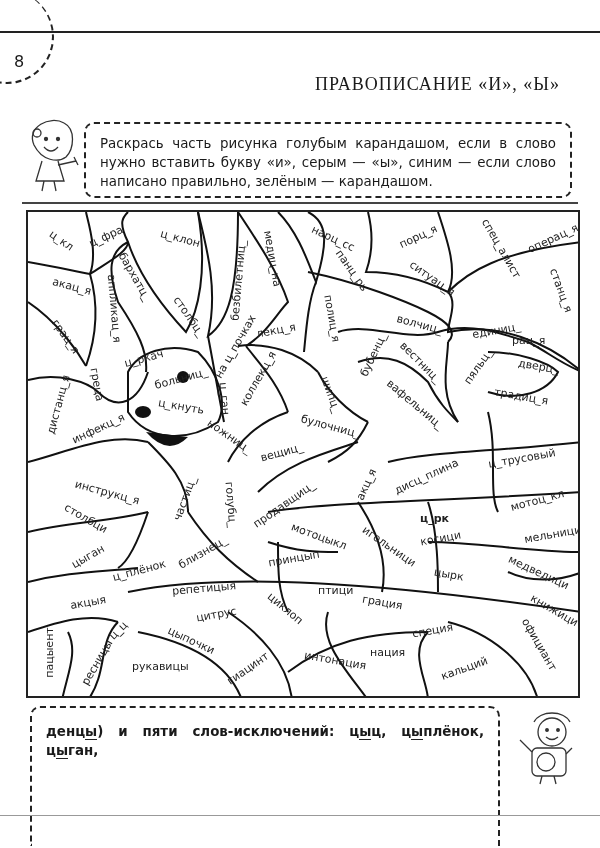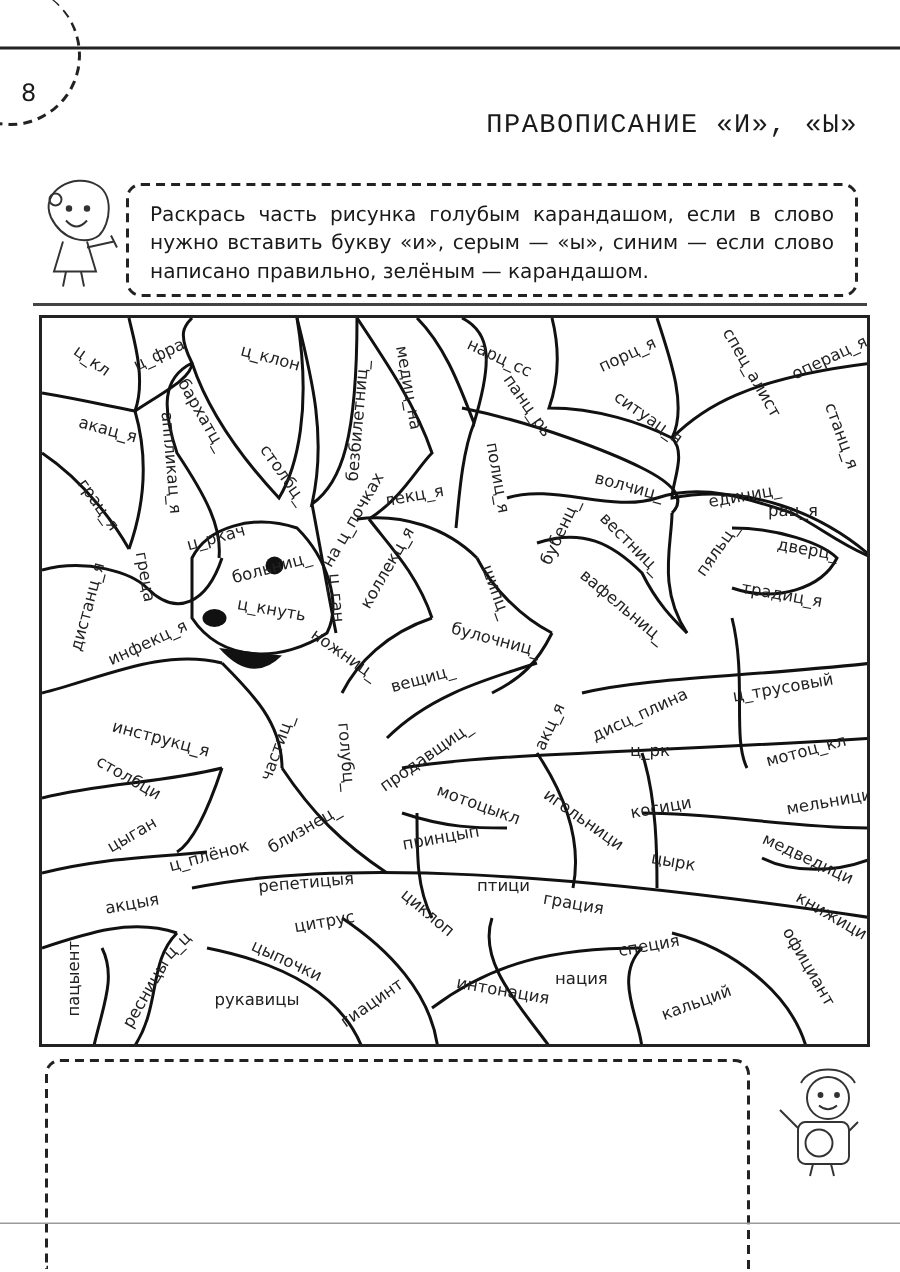--- a/index.html
+++ b/index.html
@@ -2,22 +2,22 @@
 <html><head>
   <meta charset="utf-8">
   <style>
     html, body { margin: 0; padding: 0; background: #fff; }
     body { width: 600px; height: 848px; position: relative; overflow: hidden;
            font-family: "Liberation Sans", sans-serif; color: #1a1a1a; }
     .top-rule { position: absolute; left: 0; top: 31px; width: 600px; height: 2px; background: #222; }
     .page-badge { position: absolute; left: -40px; top: -10px; width: 92px; height: 92px;
                   border: 2px dashed #222; border-radius: 50%; border-top: none; border-left: none; }
     .page-num { position: absolute; left: 14px; top: 52px; font-size: 16px; font-family: "DejaVu Sans", sans-serif; }
-    .title { position: absolute; right: 28px; top: 72px; text-align: right;
-             font-family: Liberation Mono, monospace; font-size: 18px; line-height: 24px; letter-spacing: 1px; }
+    .title { position: absolute; right: 40px; top: 72px; text-align: right;
+             font-family: Liberation Serif, serif; font-size: 18px; line-height: 24px; letter-spacing: 1px; }
     .girl { position: absolute; left: 20px; top: 115px; width: 70px; height: 80px; }
     .instr-box { position: absolute; left: 84px; top: 122px; width: 488px; height: 76px;
                  border: 2px dashed #222; border-radius: 10px; box-sizing: border-box;
                  padding: 10px 14px; font-family: "DejaVu Sans", sans-serif; font-size: 13.4px;
                  line-height: 19px; text-align: justify; }
     .instr-rule { position: absolute; left: 22px; top: 202px; width: 556px; height: 2px; background: #444; }
     .picture { position: absolute; left: 26px; top: 210px; width: 554px; height: 488px;
                border: 2px solid #222; box-sizing: border-box; overflow: hidden; background: #fff; }
     .picture svg { position: absolute; left: 0; top: 0; }
     .word { position: absolute; font-family: "DejaVu Sans", sans-serif; font-size: 11px;
@@ -159,21 +159,21 @@
       <span class="word" style="left: 42px; top: 210px; transform: rotate(-25deg);">инфекц_я</span>
       <span class="word" style="left: 176px; top: 218px; transform: rotate(35deg);">ножниц_</span>
       <span class="word" style="left: 232px; top: 234px; transform: rotate(-15deg);">вещиц_</span>
       <span class="word" style="left: 460px; top: 240px; transform: rotate(-10deg);">ц_трусовый</span>
       <span class="word" style="left: 364px; top: 258px; transform: rotate(-25deg);">дисц_плина</span>
       <span class="word" style="left: 322px; top: 266px; transform: rotate(-65deg);">акц_я</span>
       <span class="word" style="left: 46px; top: 274px; transform: rotate(15deg);">инструкц_я</span>
       <span class="word" style="left: 134px; top: 280px; transform: rotate(-70deg);">частиц_</span>
       <span class="word" style="left: 180px; top: 286px; transform: rotate(85deg);">голубц_</span>
       <span class="word" style="left: 220px; top: 286px; transform: rotate(-35deg);">продавщиц_</span>
-      <span class="word" style="left: 392px; top: 282px; transform: rotate(0deg);">ц_рк</span>
+      <span class="word" style="left: 392px; top: 300px; transform: rotate(0deg); font-weight: bold;">ц_рк</span>
       <span class="word" style="left: 482px; top: 282px; transform: rotate(-15deg);">мотоц_кл</span>
       <span class="word" style="left: 34px; top: 300px; transform: rotate(30deg);">столбци</span>
       <span class="word" style="left: 262px; top: 318px; transform: rotate(20deg);">мотоцыкл</span>
       <span class="word" style="left: 330px; top: 328px; transform: rotate(35deg);">игольници</span>
       <span class="word" style="left: 392px; top: 320px; transform: rotate(-10deg);">косици</span>
       <span class="word" style="left: 496px; top: 316px; transform: rotate(-10deg);">мельници</span>
       <span class="word" style="left: 148px; top: 334px; transform: rotate(-30deg);">близнец_</span>
       <span class="word" style="left: 240px; top: 340px; transform: rotate(-10deg);">принцып</span>
       <span class="word" style="left: 42px; top: 338px; transform: rotate(-30deg);">цыган</span>
       <span class="word" style="left: 290px; top: 372px; transform: rotate(0deg);">птици</span>
@@ -186,28 +186,29 @@
       <span class="word" style="left: 334px; top: 384px; transform: rotate(10deg);">грация</span>
       <span class="word" style="left: 500px; top: 392px; transform: rotate(30deg);">книжици</span>
       <span class="word" style="left: 168px; top: 396px; transform: rotate(-10deg);">цитрус</span>
       <span class="word" style="left: 80px; top: 412px; transform: rotate(-45deg);">ц_ц</span>
       <span class="word" style="left: 138px; top: 422px; transform: rotate(25deg);">цыпочки</span>
       <span class="word" style="left: 384px; top: 412px; transform: rotate(-10deg);">специя</span>
       <span class="word" style="left: 482px; top: 426px; transform: rotate(60deg);">официант</span>
       <span class="word" style="left: 342px; top: 434px; transform: rotate(0deg);">нация</span>
       <span class="word" style="left: -4px; top: 434px; transform: rotate(-90deg);">пацыент</span>
       <span class="word" style="left: 44px; top: 444px; transform: rotate(-60deg);">ресницы</span>
-      <span class="word" style="left: 115px; top: 448px; transform: rotate(0deg);">рукавицы</span>
+      <span class="word" style="left: 104px; top: 448px; transform: rotate(0deg);">рукавицы</span>
       <span class="word" style="left: 196px; top: 450px; transform: rotate(-35deg);">гиацинт</span>
       <span class="word" style="left: 276px; top: 442px; transform: rotate(10deg);">интонация</span>
       <span class="word" style="left: 412px; top: 450px; transform: rotate(-20deg);">кальций</span>
     </div>
 </div>
 
 <div class="rule-box">
+  <div><span>денц</span><u>ы</u><span>) и пяти слов-исключений: ц</span><u>ы</u><span>ц, ц</span><u>ы</u><span>плёнок, ц</span><u>ы</u><span>ган,</span></div>
 </div>
 <div class="bottom-rule"></div>
 
 <svg class="boy" viewBox="0 0 80 80">
   <g fill="none" stroke="#333" stroke-width="1.3">
     <path d="M24 14 C30 2 54 2 60 14"></path>
     <circle cx="42" cy="24" r="14"></circle>
     <circle cx="37" cy="22" r="1.3" fill="#333"></circle>
     <circle cx="48" cy="22" r="1.3" fill="#333"></circle>
     <path d="M36 29 Q42 34 48 29"></path>

